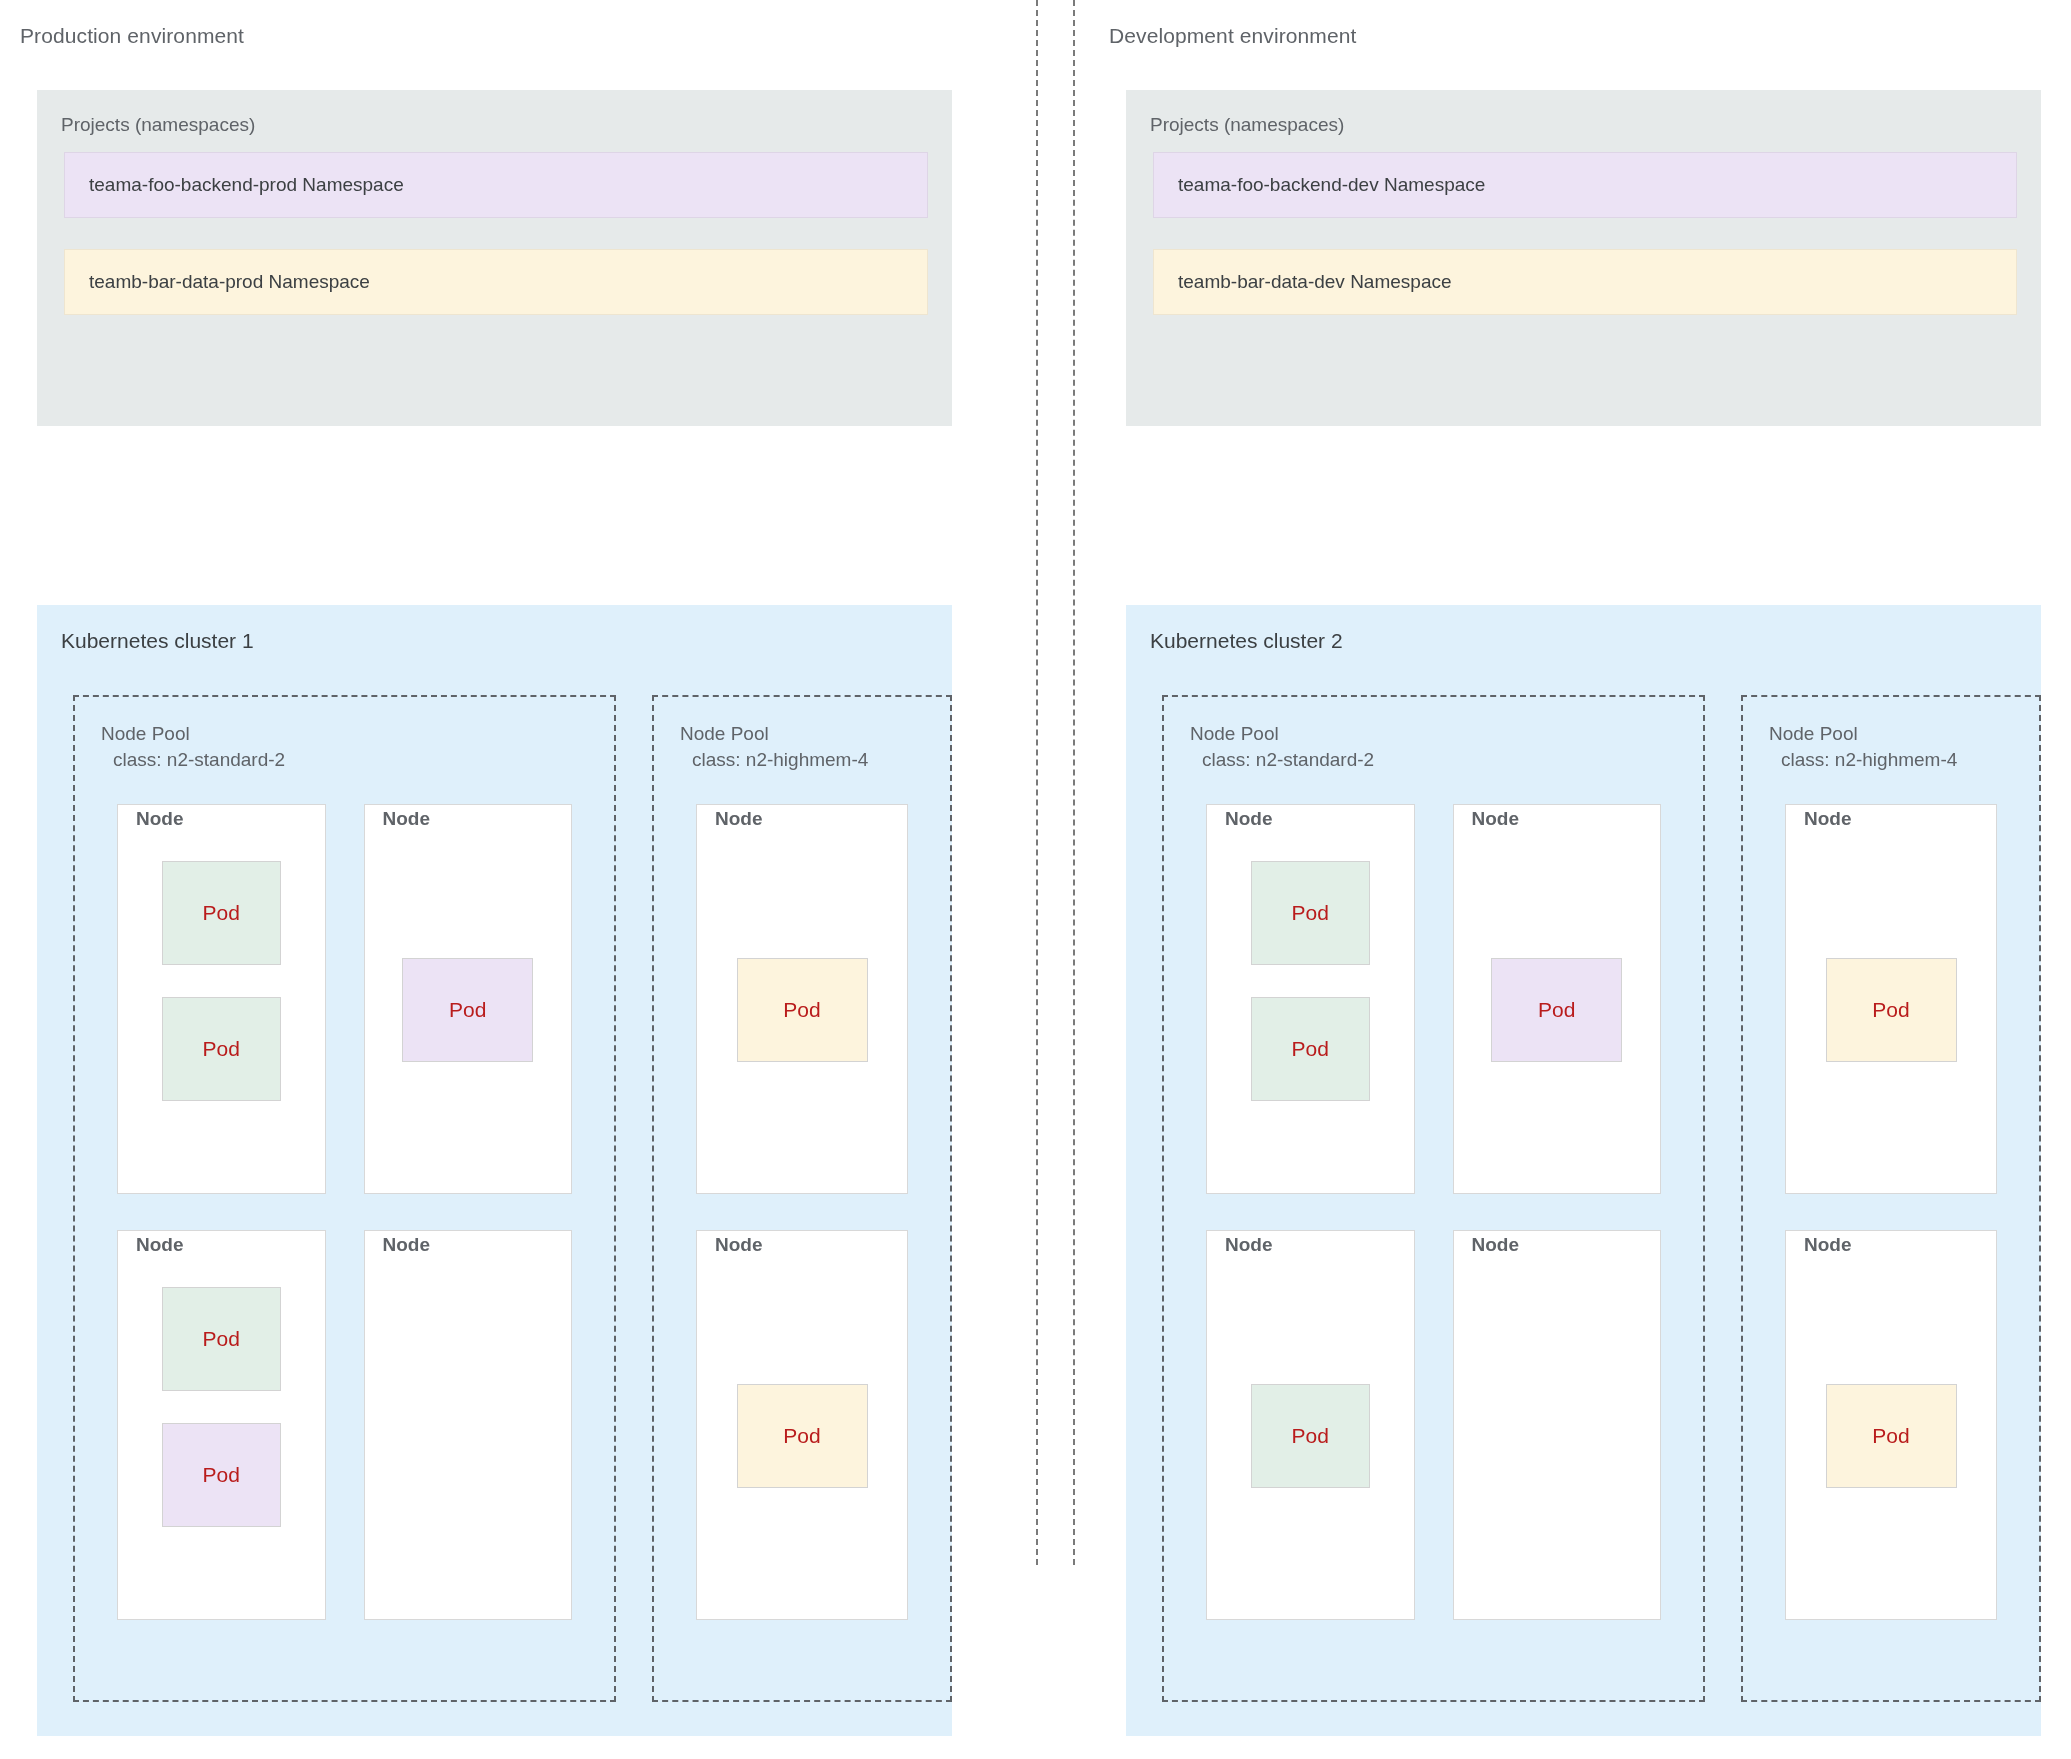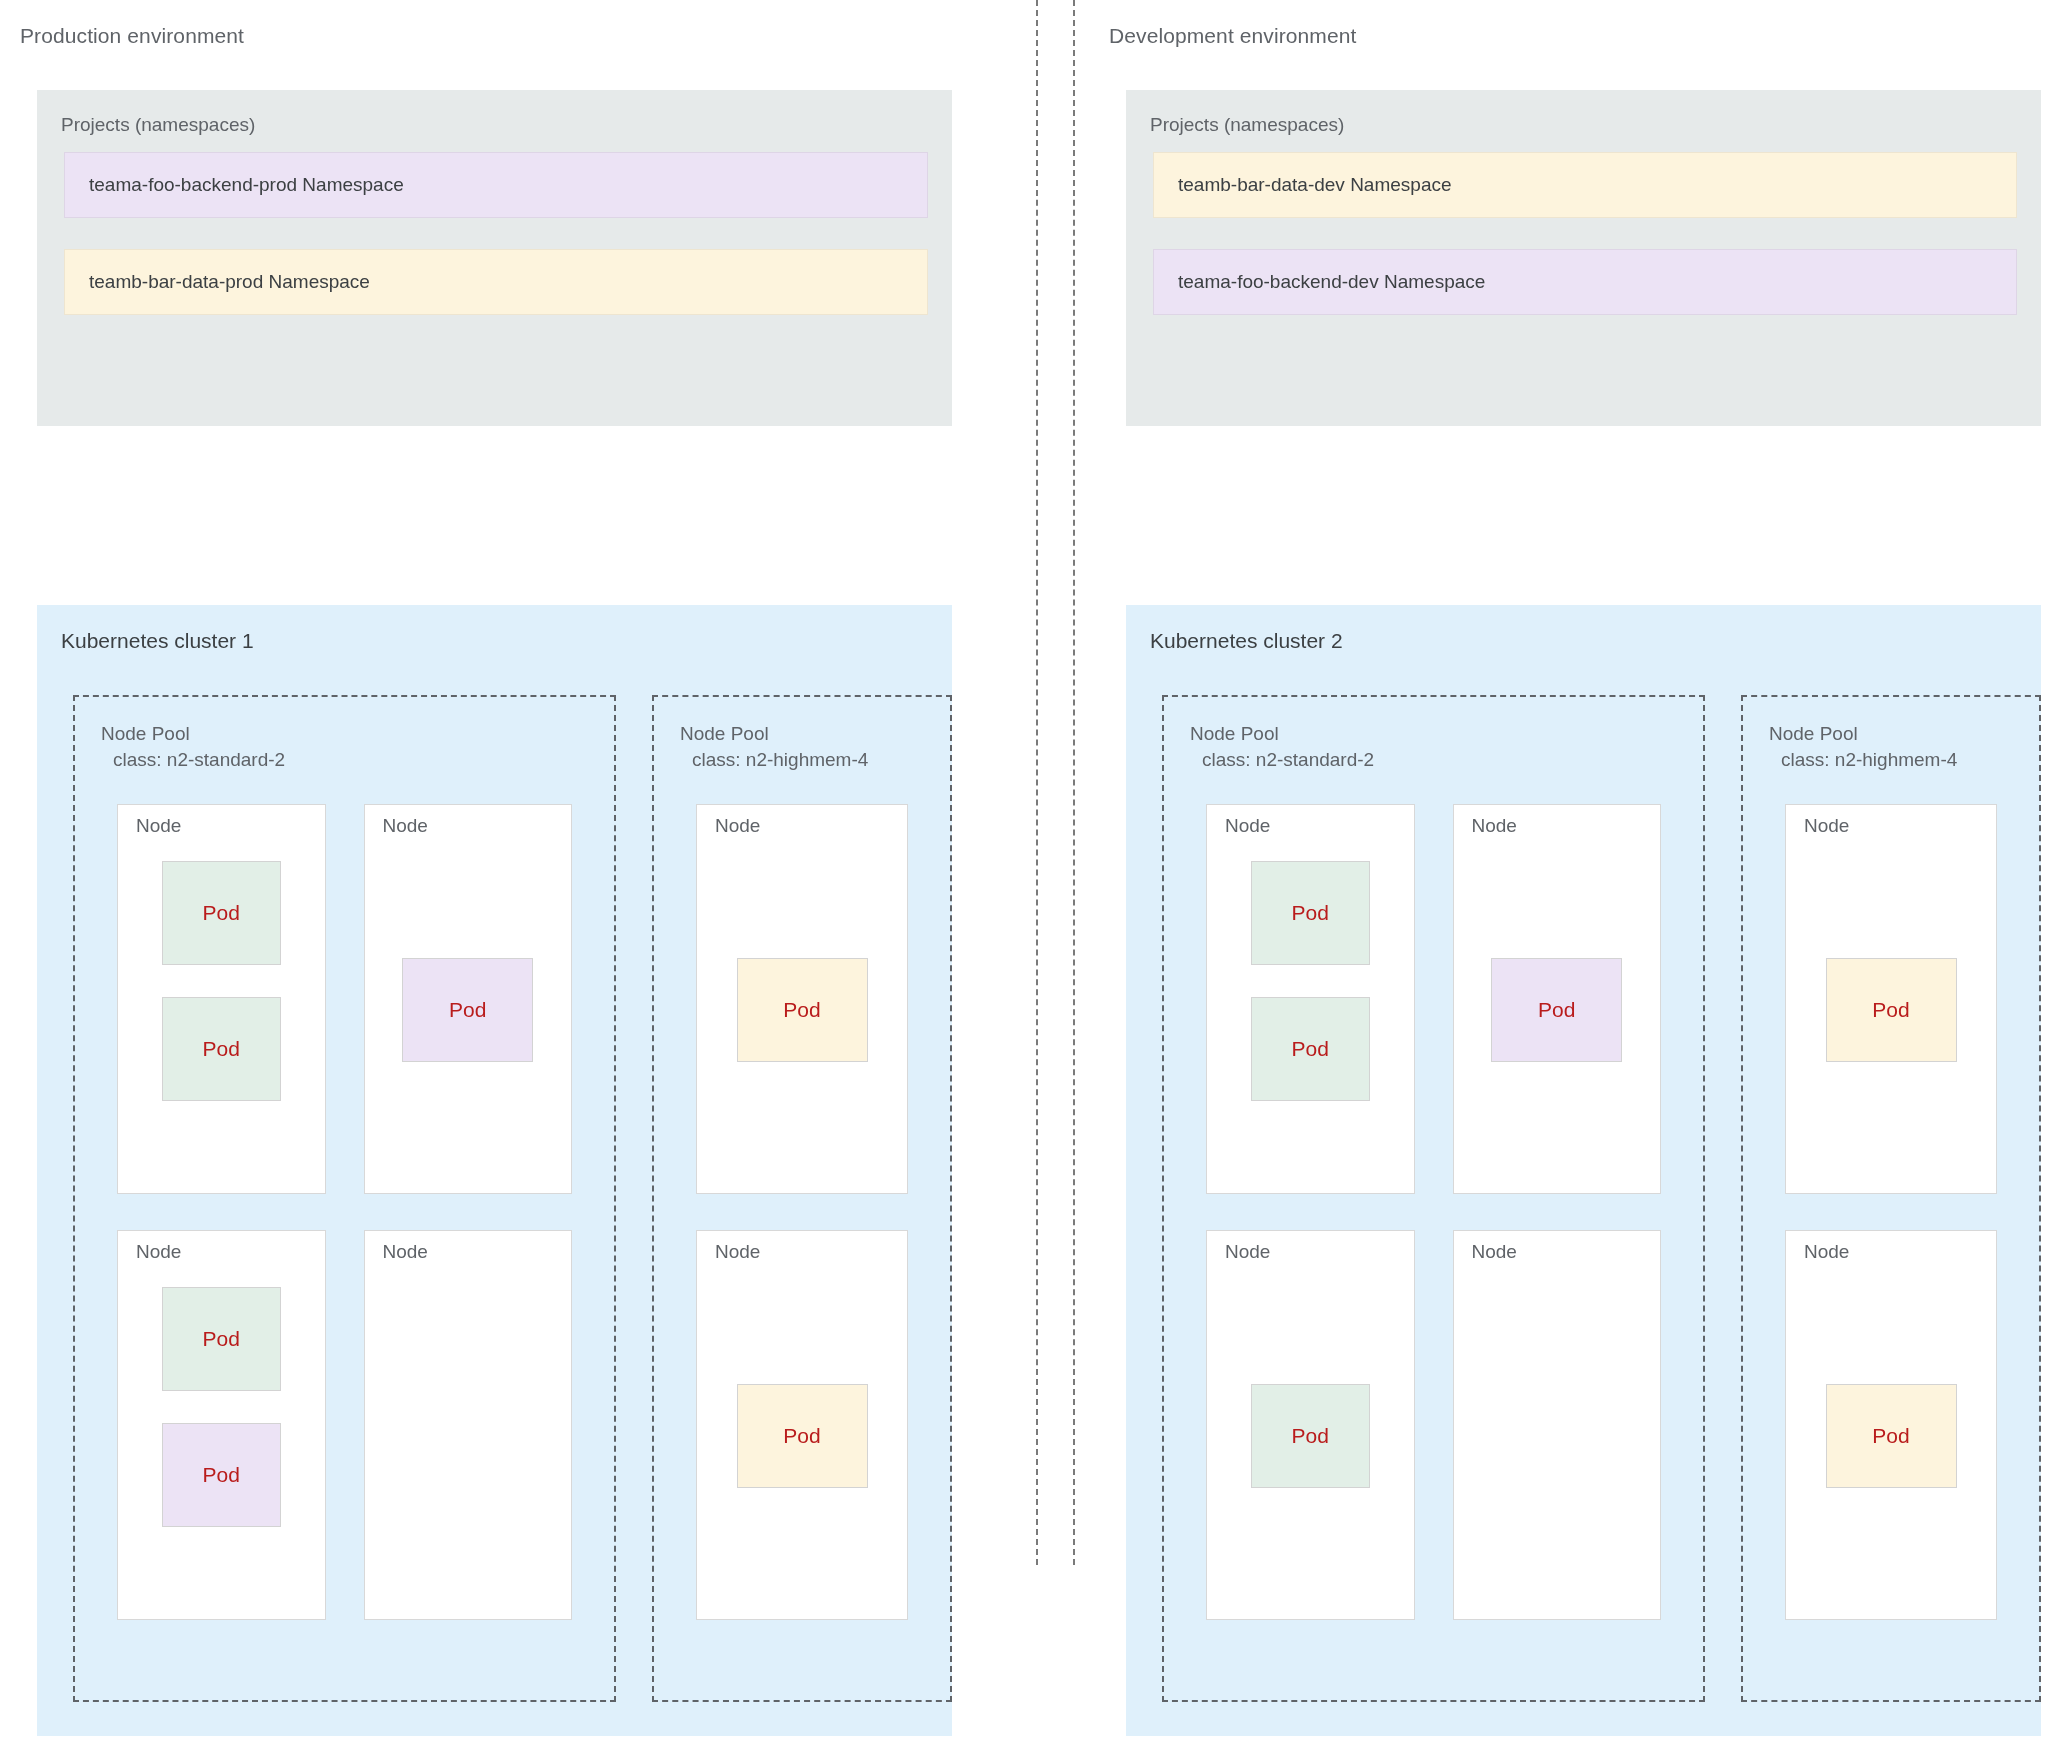--- a/index.html
+++ b/index.html
@@ -94,22 +94,22 @@
   .node {
     position: relative;
     height: 390px;
     background: #ffffff;
     border: 1px solid #d8d8d8;
     padding: 22px 0 0 0;
     display: flex; flex-direction: column;
     align-items: center;
   }
   .node-label {
-    position: absolute; left: 18px; top: 10px;
-    font-size: 19px; color: #5f6368;
+    position: absolute; left: 18px; top: 3px;
+    font-size: 19px; color: #5f6368; font-weight: bold;
   }
 
   .pod-area {
     margin-top: 34px;
     width: 100%;
     flex: 1;
     display: flex; flex-direction: column;
     align-items: center;
     gap: 32px;
   }
@@ -206,22 +206,22 @@
       </div>
     </div>
   </div>
 
   <div class="env dev">
     <div class="env-title">Development environment</div>
 
     <div class="projects-panel">
       <div class="panel-label">Projects (namespaces)</div>
       <div class="ns-list">
+        <div class="ns-box ns-purple">teama-foo-backend-dev Namespace</div>
         <div class="ns-box ns-yellow">teamb-bar-data-dev Namespace</div>
-        <div class="ns-box ns-purple">teama-foo-backend-dev Namespace</div>
       </div>
     </div>
 
     <div class="cluster-panel">
       <div class="cluster-title">Kubernetes cluster 2</div>
       <div class="pools">
 
         <div class="node-pool pool-wide">
           <div class="pool-head">
             <div class="pool-name">Node Pool</div>

